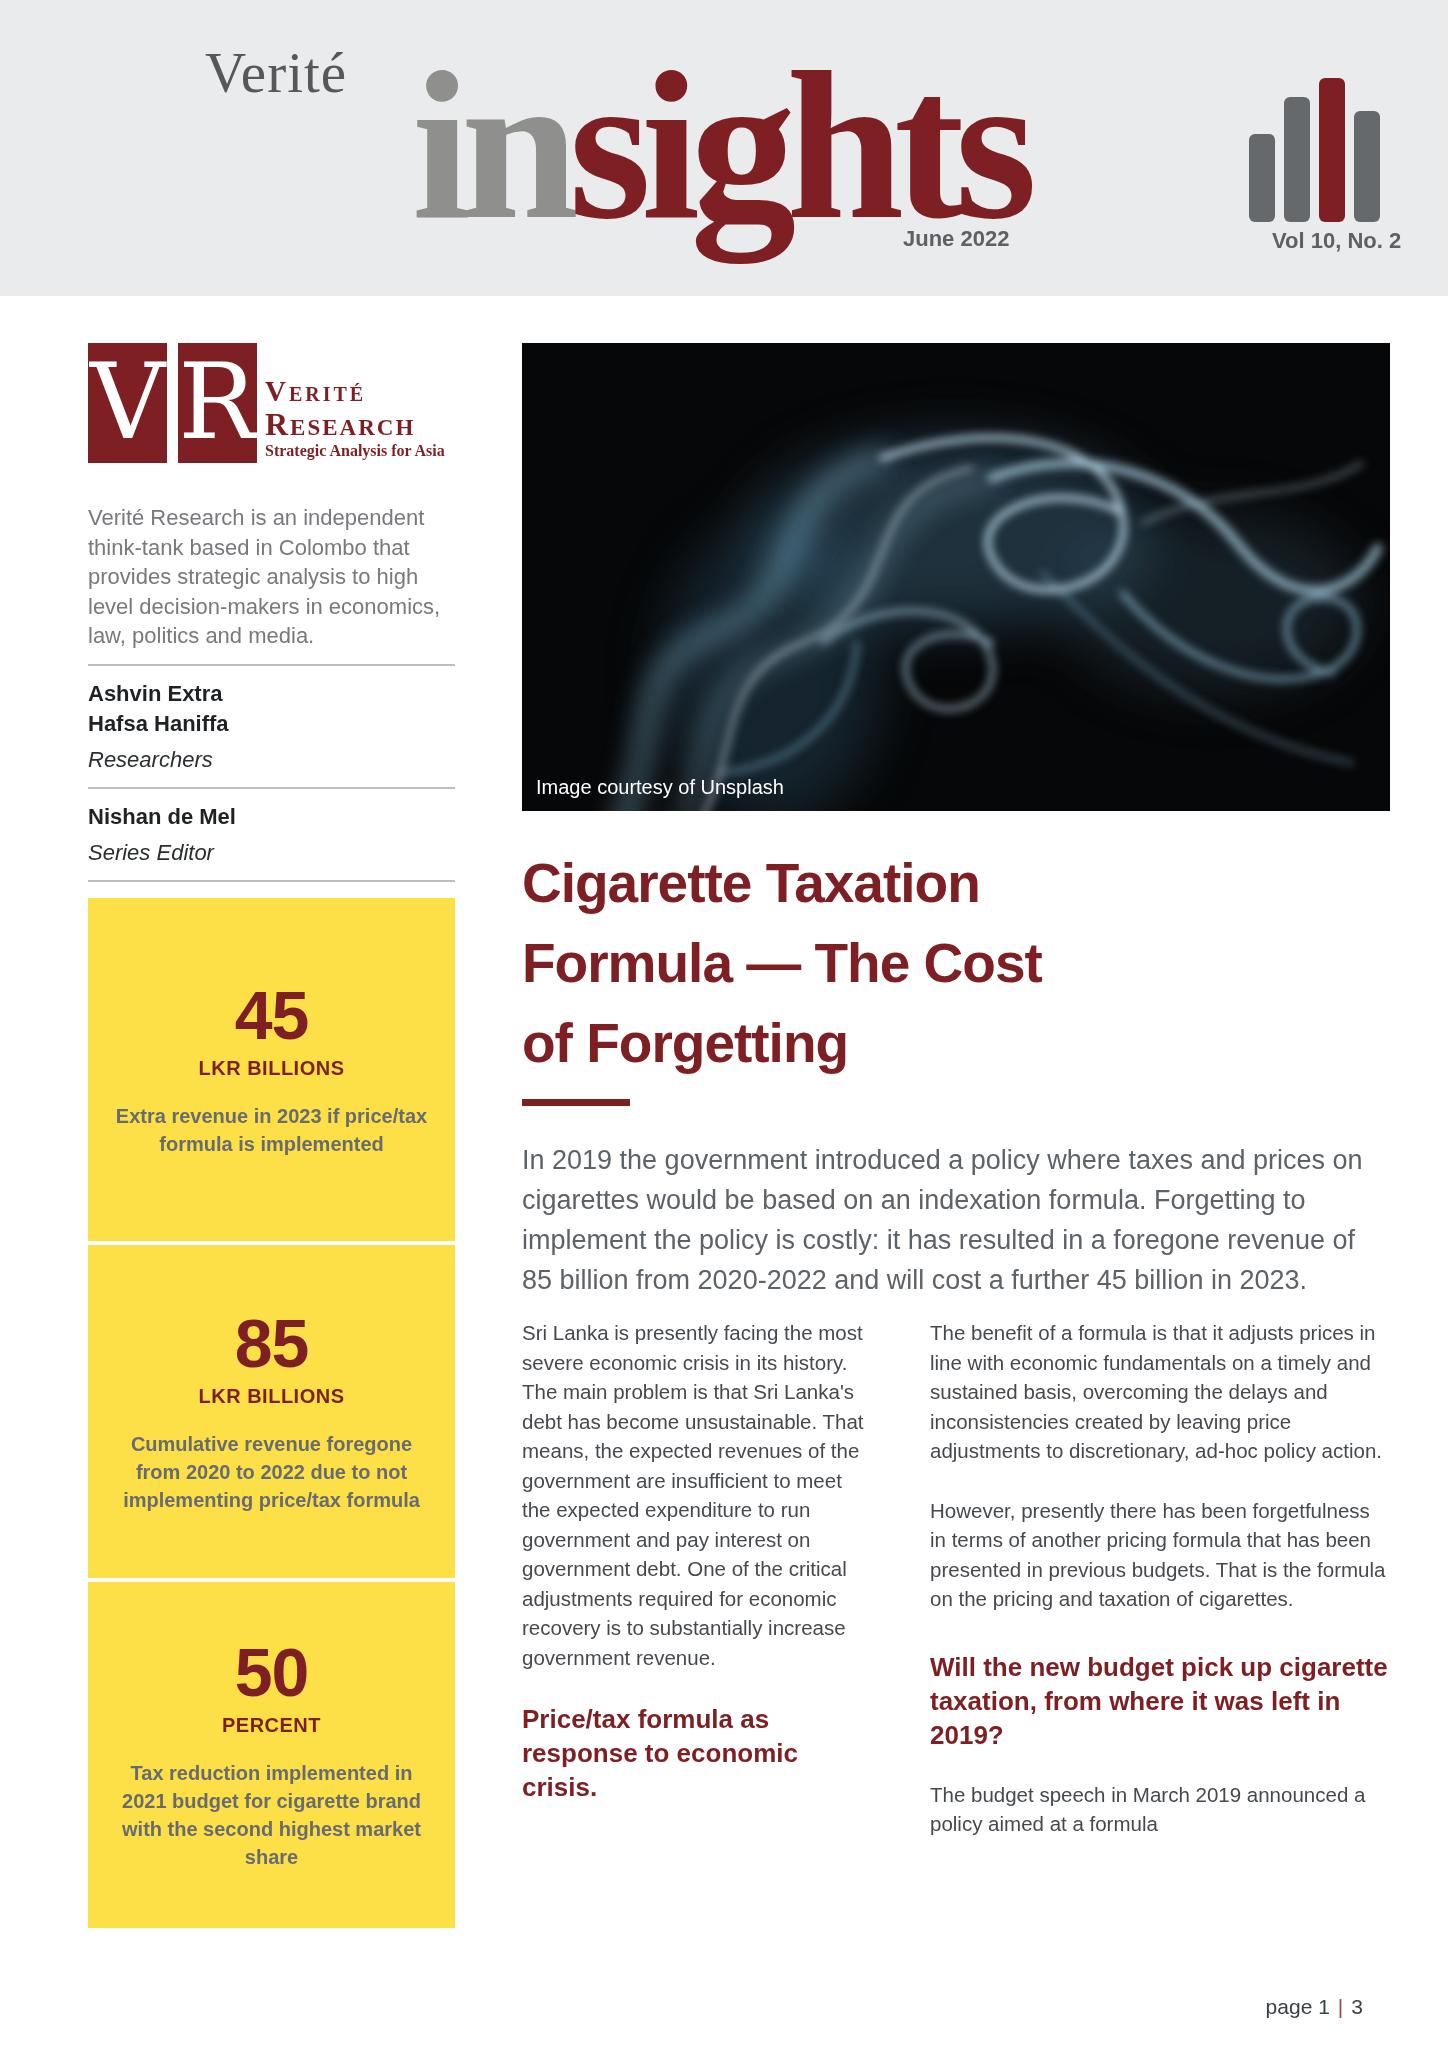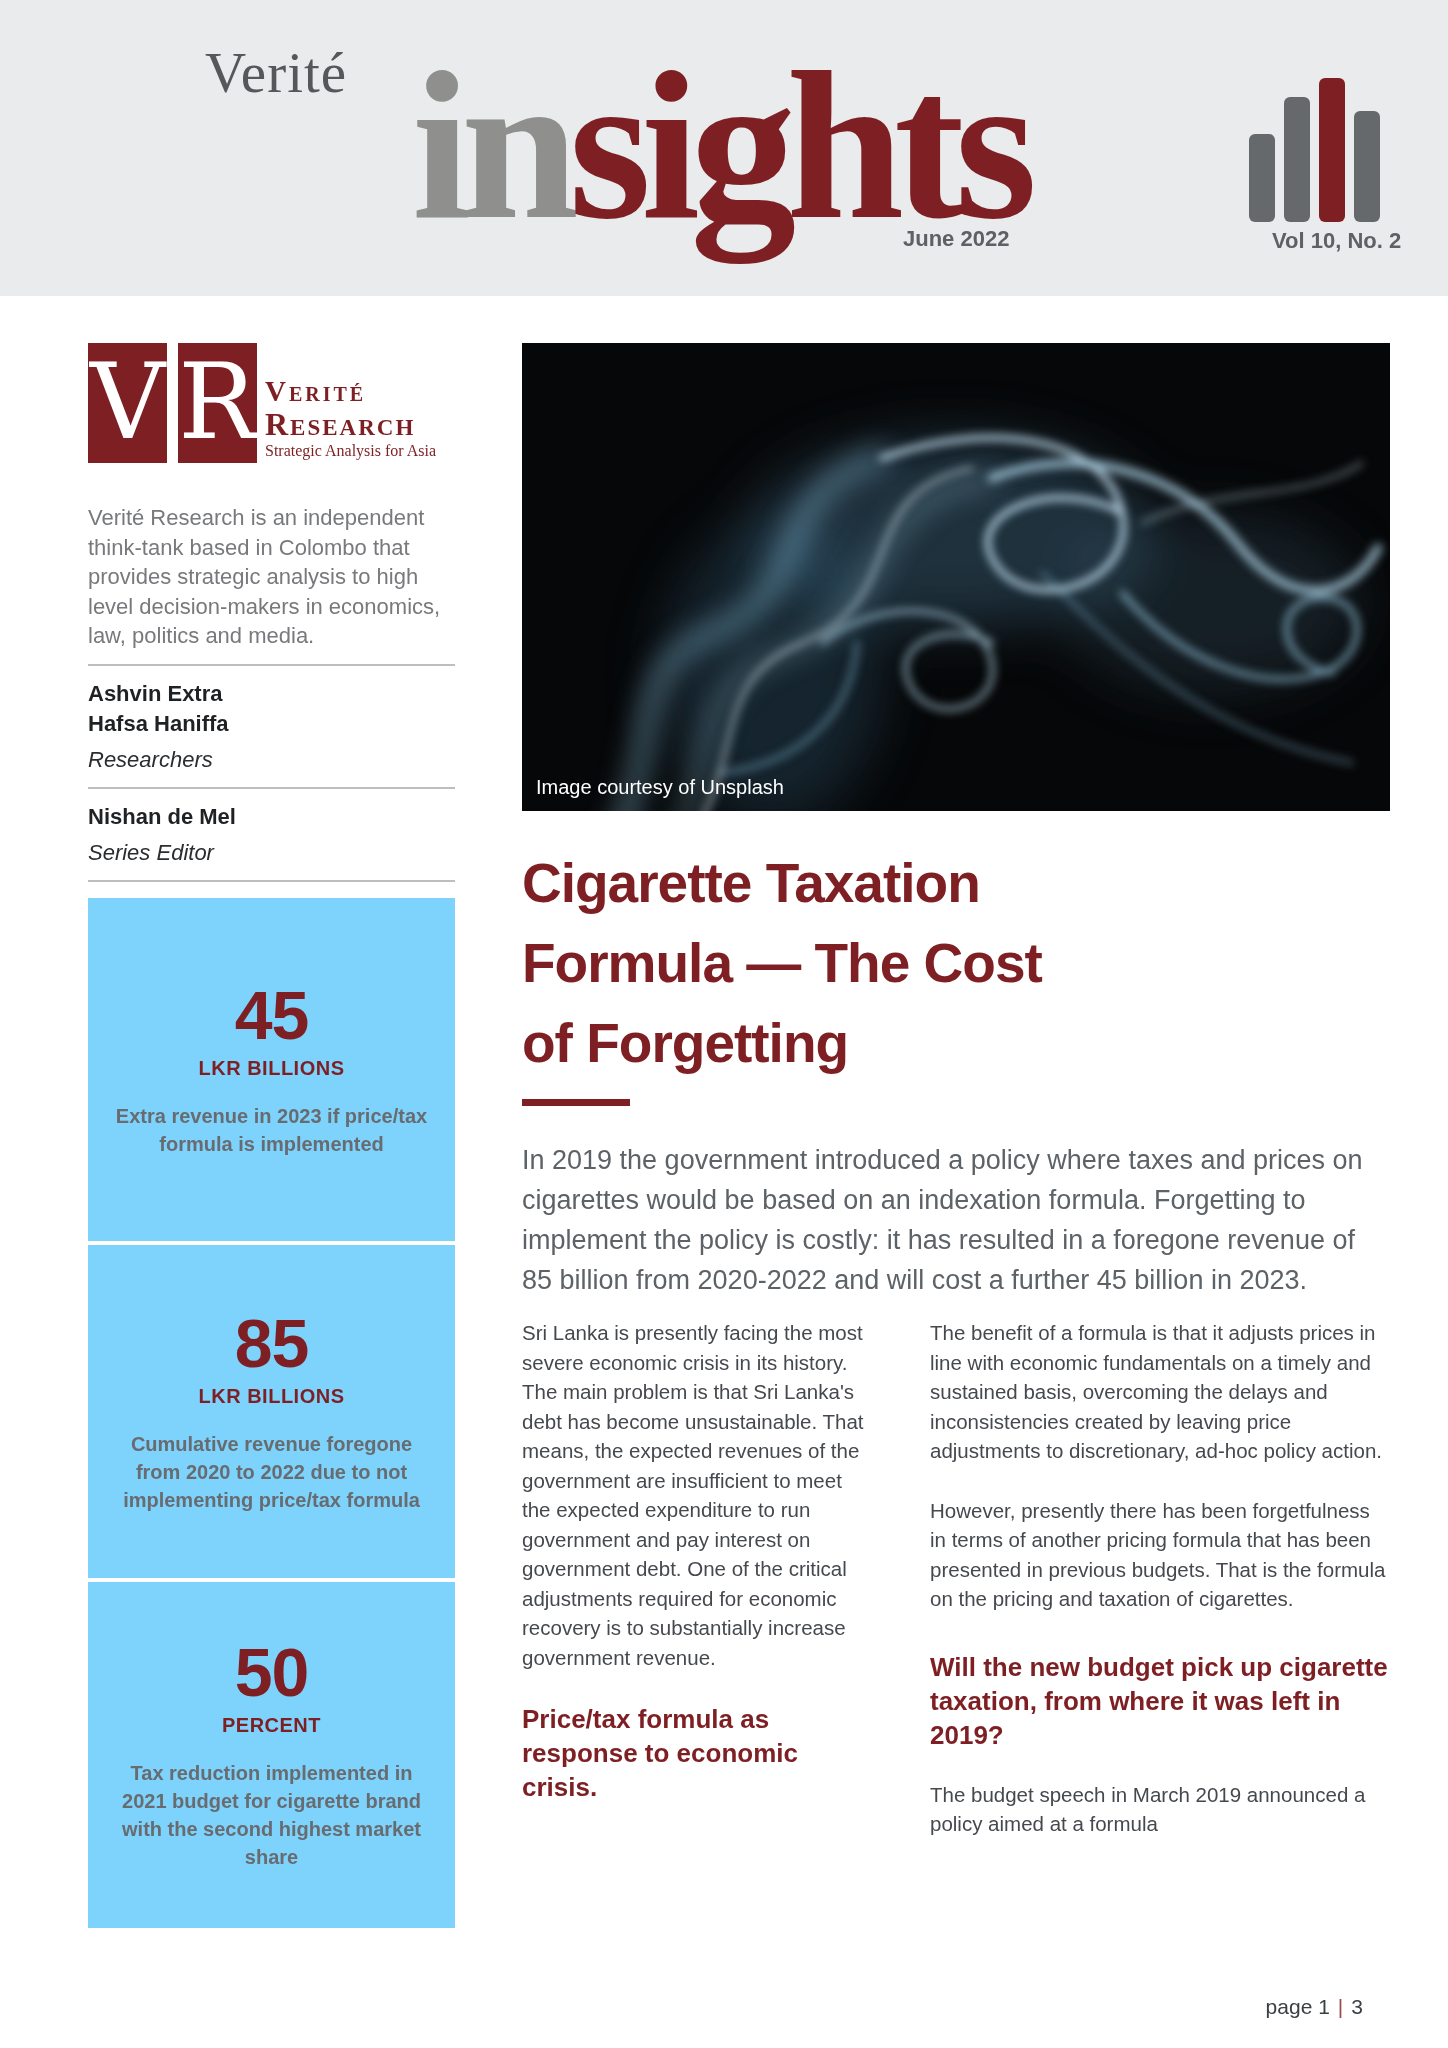--- a/index.html
+++ b/index.html
@@ -39,29 +39,29 @@
   .vr-sq { width:79px; height:120px; background:#7d1f23; color:#ffffff;
     font-family:"DejaVu Serif", serif; font-size:104px; line-height:118px;
     text-align:center; overflow:visible; flex:none; }
   .vr-sq + .vr-sq { margin-left:11px; }
   .vr-logo-text { margin-left:8px; padding-top:32px; color:#7d1f23;
     font-family:"Liberation Serif", serif; white-space:nowrap; }
   .vr-name1 { font-size:20px; letter-spacing:3px; font-weight:bold; }
   .vr-name1 .cap { font-size:29px; }
   .vr-name2 { font-size:23px; letter-spacing:2px; font-weight:bold; margin-top:-2px; }
   .vr-name2 .cap { font-size:32px; }
-  .vr-tagline { font-size:16px; font-weight:normal; margin-top:-1px; }
+  .vr-tagline { font-size:16px; font-weight:bold; margin-top:-1px; }
 
   .about { margin-top:40px; font-size:22px; line-height:29.5px; color:#77797c; }
   .side-div { border:0; border-top:2px solid #bcbfc1; margin:13px 0; }
   .person-name { font-size:22px; font-weight:bold; color:#1f2224; line-height:30px; }
   .person-role { font-size:22px; font-style:italic; color:#2b2e30; margin-top:7px; line-height:28px; }
 
   .stats { margin-top:16px; }
-  .stat-box { background:#7dd3fc; margin-bottom:4px;
+  .stat-box { background:#fde047; margin-bottom:4px;
     display:flex; flex-direction:column; align-items:center; justify-content:center;
     text-align:center; padding:10px 18px; }
   .stat-box.s1 { height:343px; }
   .stat-box.s2 { height:333px; }
   .stat-box.s3 { height:346px; }
   .stat-value { font-size:68px; font-weight:800; color:#7d1f23; line-height:1; letter-spacing:-1px; }
   .stat-unit  { font-size:20px; font-weight:800; color:#7d1f23; letter-spacing:0.5px; margin-top:8px; }
   .stat-caption { font-size:20px; font-weight:bold; color:#686c70; line-height:28px; margin-top:22px; max-width:330px; }
 
   

